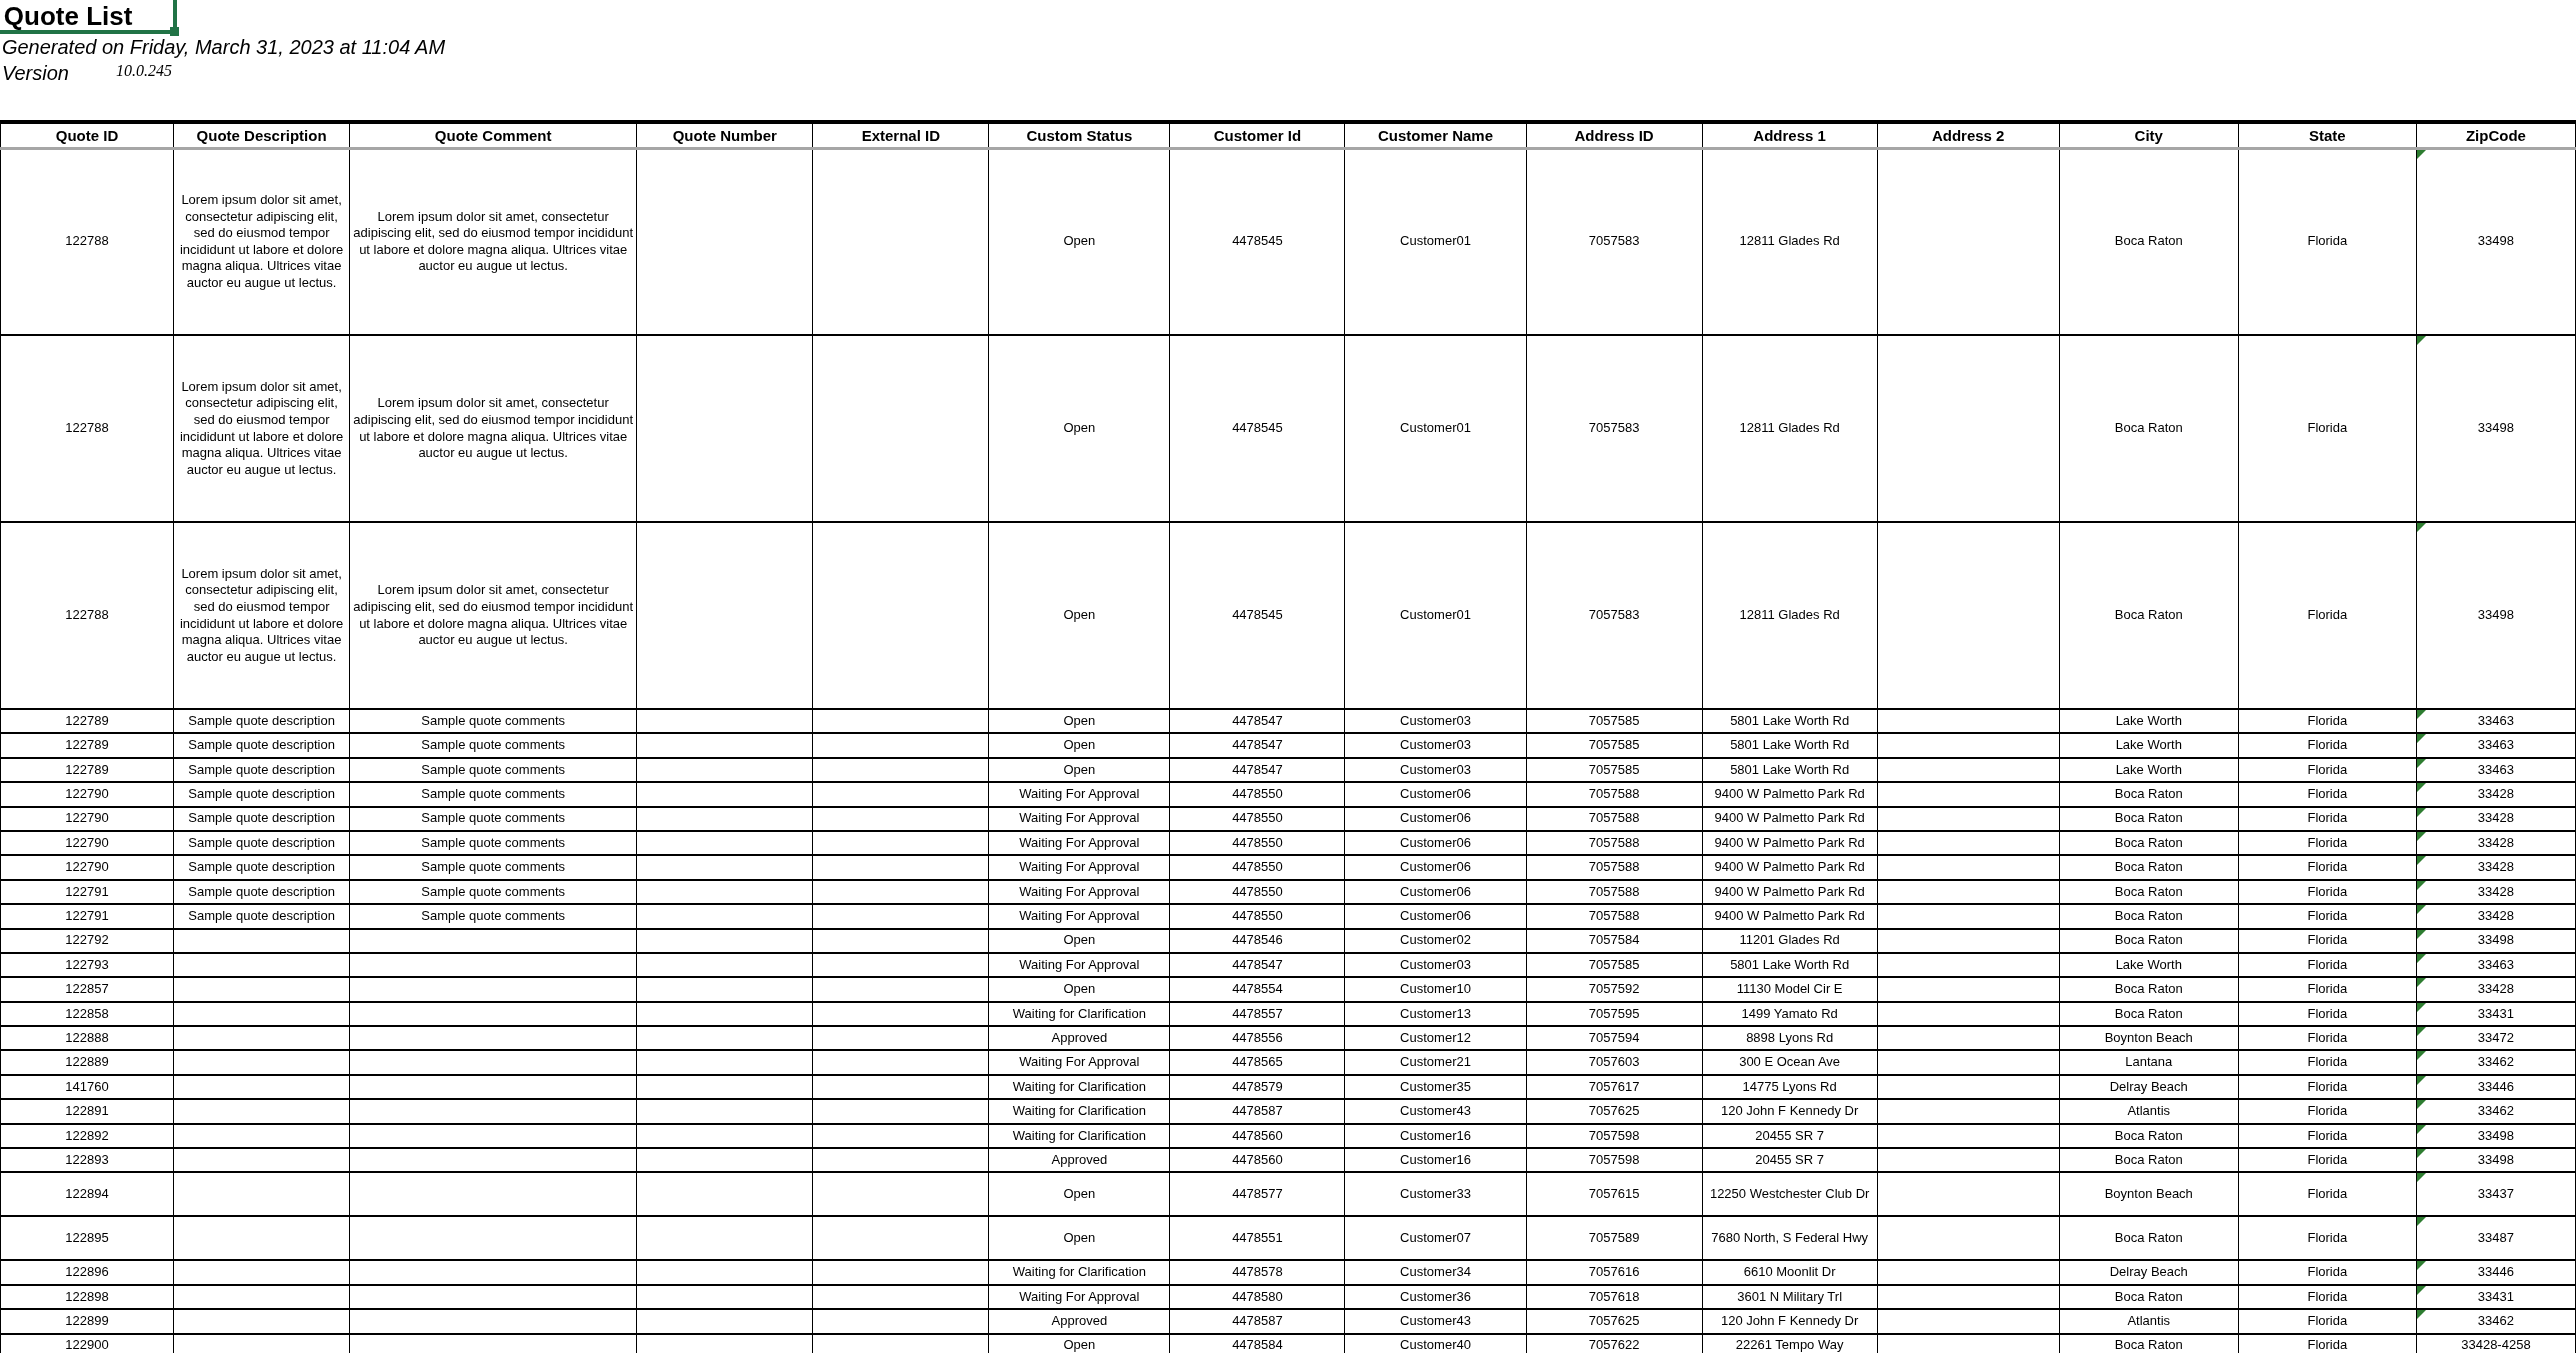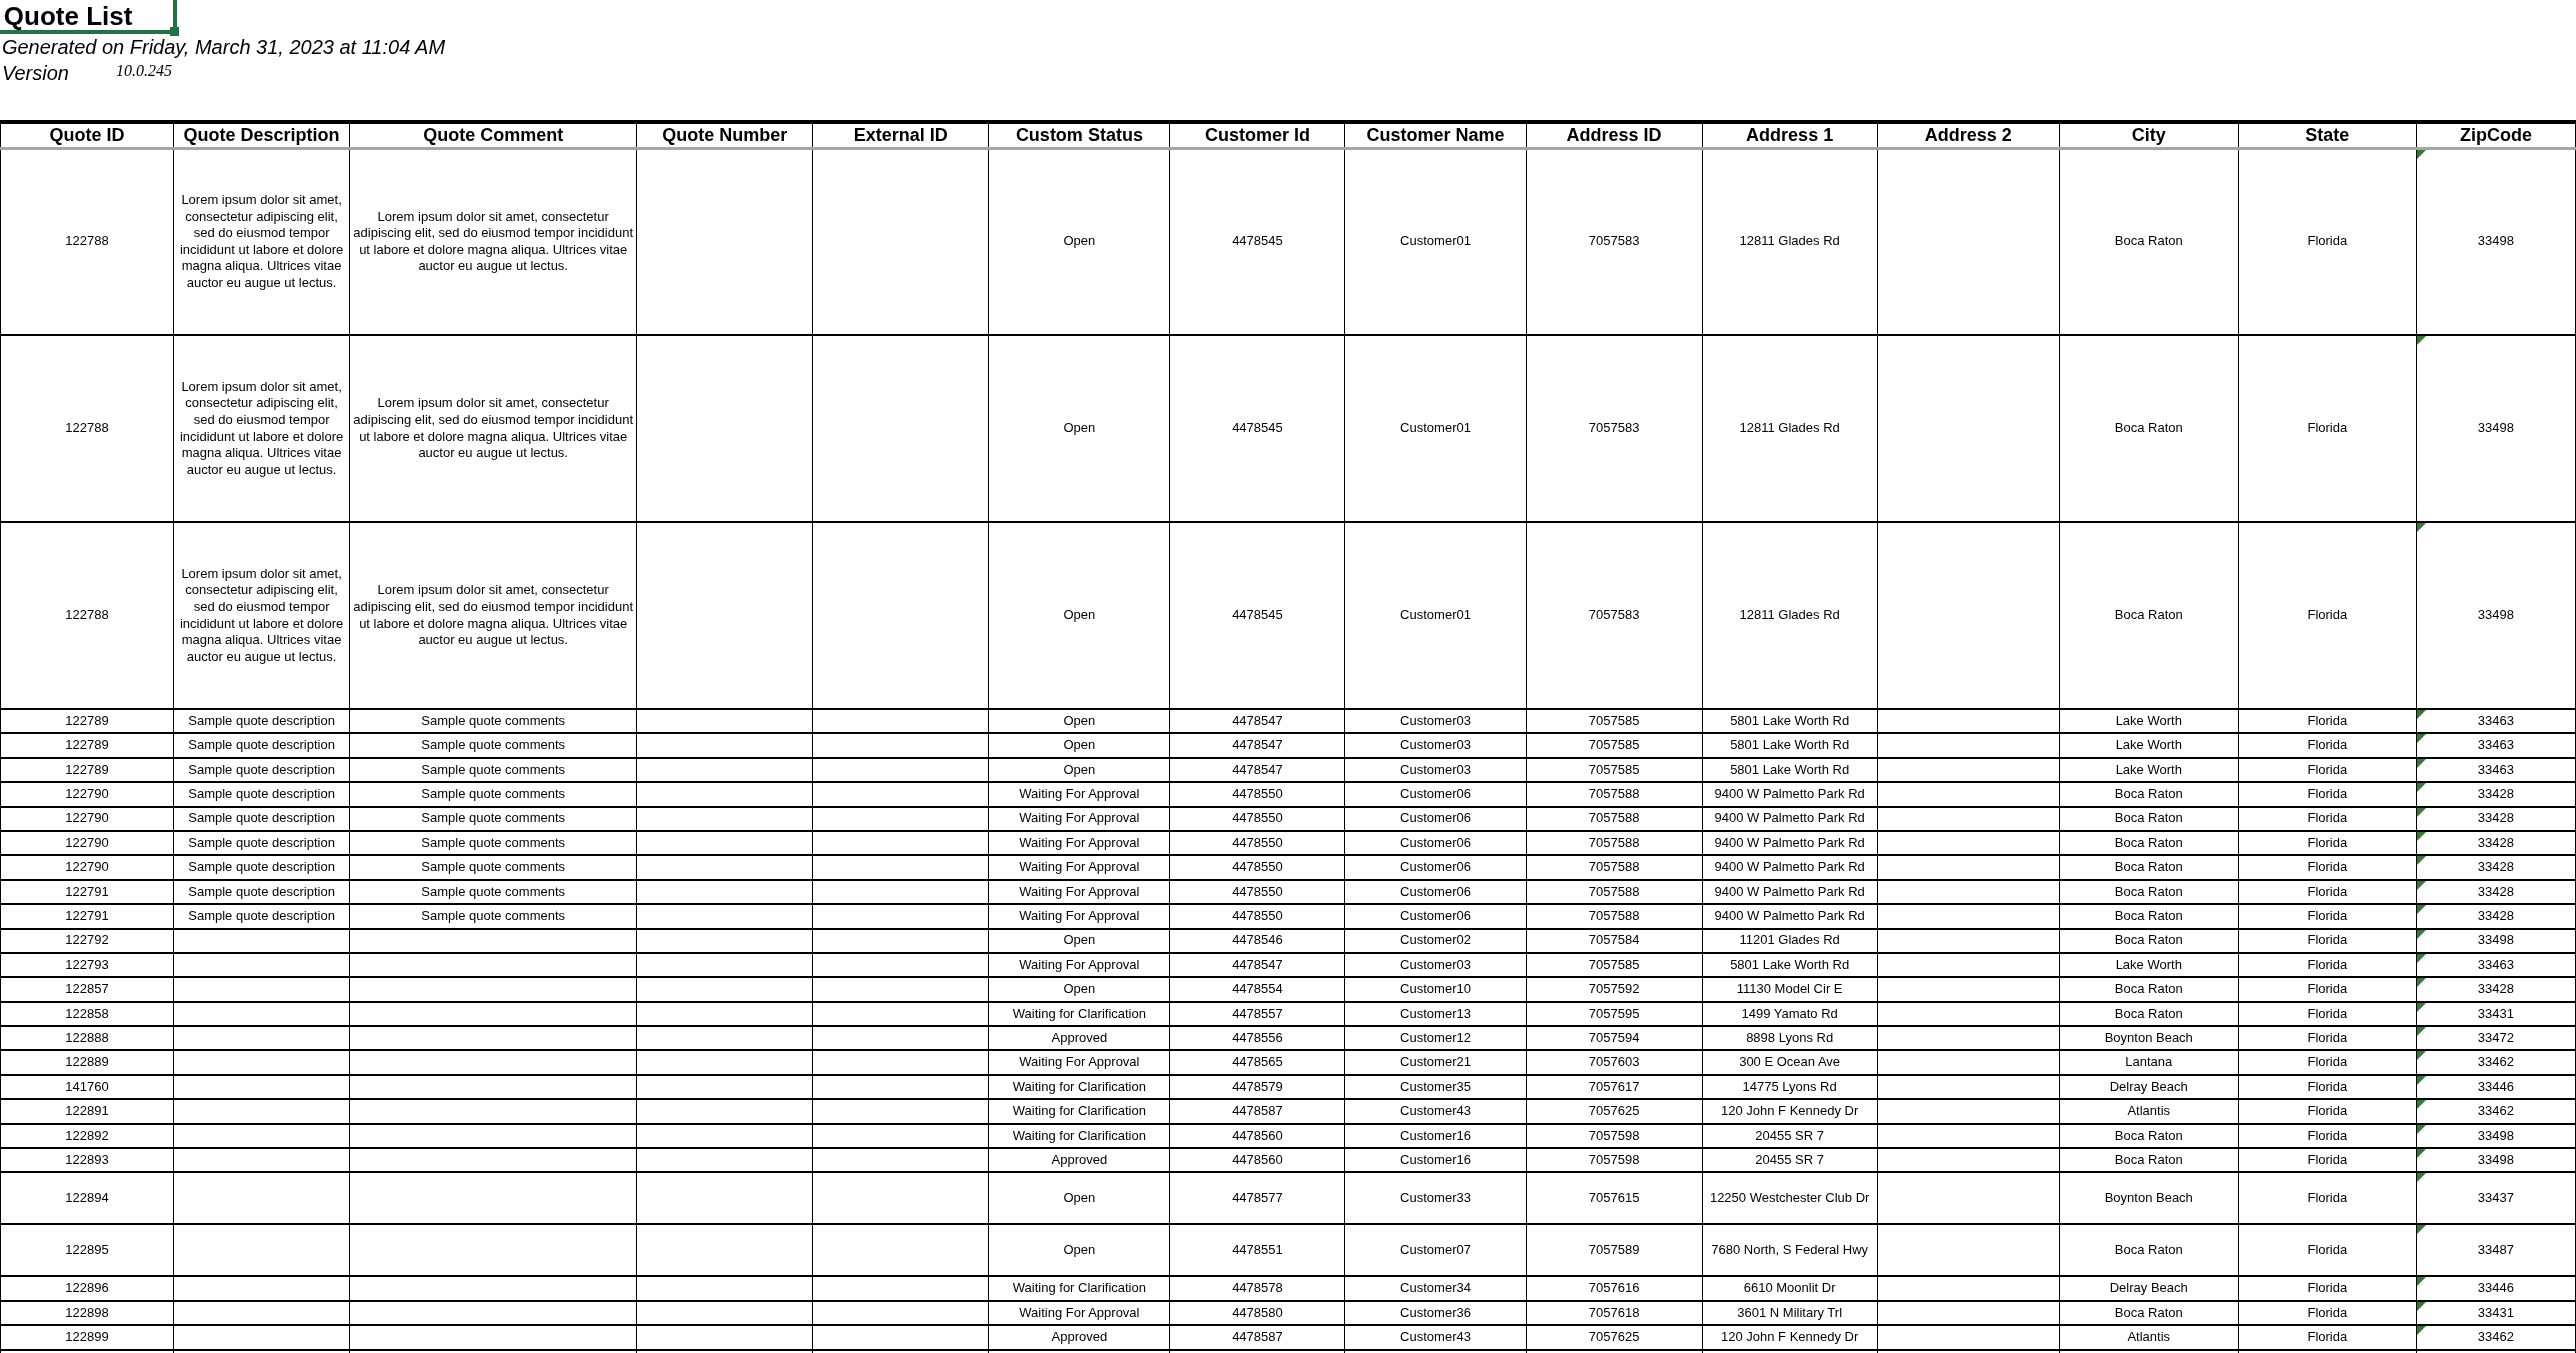--- a/index.html
+++ b/index.html
@@ -39,29 +39,29 @@
     border-collapse:collapse; table-layout:fixed;
   }
   .quotes th, .quotes td {
     border-left:1.9px solid #000; border-right:1.9px solid #000;
     text-align:center; vertical-align:middle;
     overflow:hidden;
   }
   .quotes th {
     border-top:4.7px solid #000;
     border-bottom:3.8px solid #a6a6a6;
-    font-size:18px; font-weight:bold; height:26px;margin-top:42px;
+    font-size:15px; font-weight:bold; height:26px;margin-top:42px;
   }
   .quotes td {
     border-top:2.8px solid #000; border-bottom:2.8px solid #000;
     font-size:13px; line-height:1.28;
     padding:0.9px 2.8px; position:relative;
   }
   tr.h-sm td { height:24.4px; }
-  tr.h-md td { height:52px; }
+  tr.h-md td { height:44px; }
   tr.h-xl td { height:187px; }
   
   .flag {
     position:absolute; left:0; top:0; width:0; height:0;
     border-top:9.4px solid #2e7d31; border-right:9.4px solid transparent;
   }
 </style>
 </head>
 <body>
 

